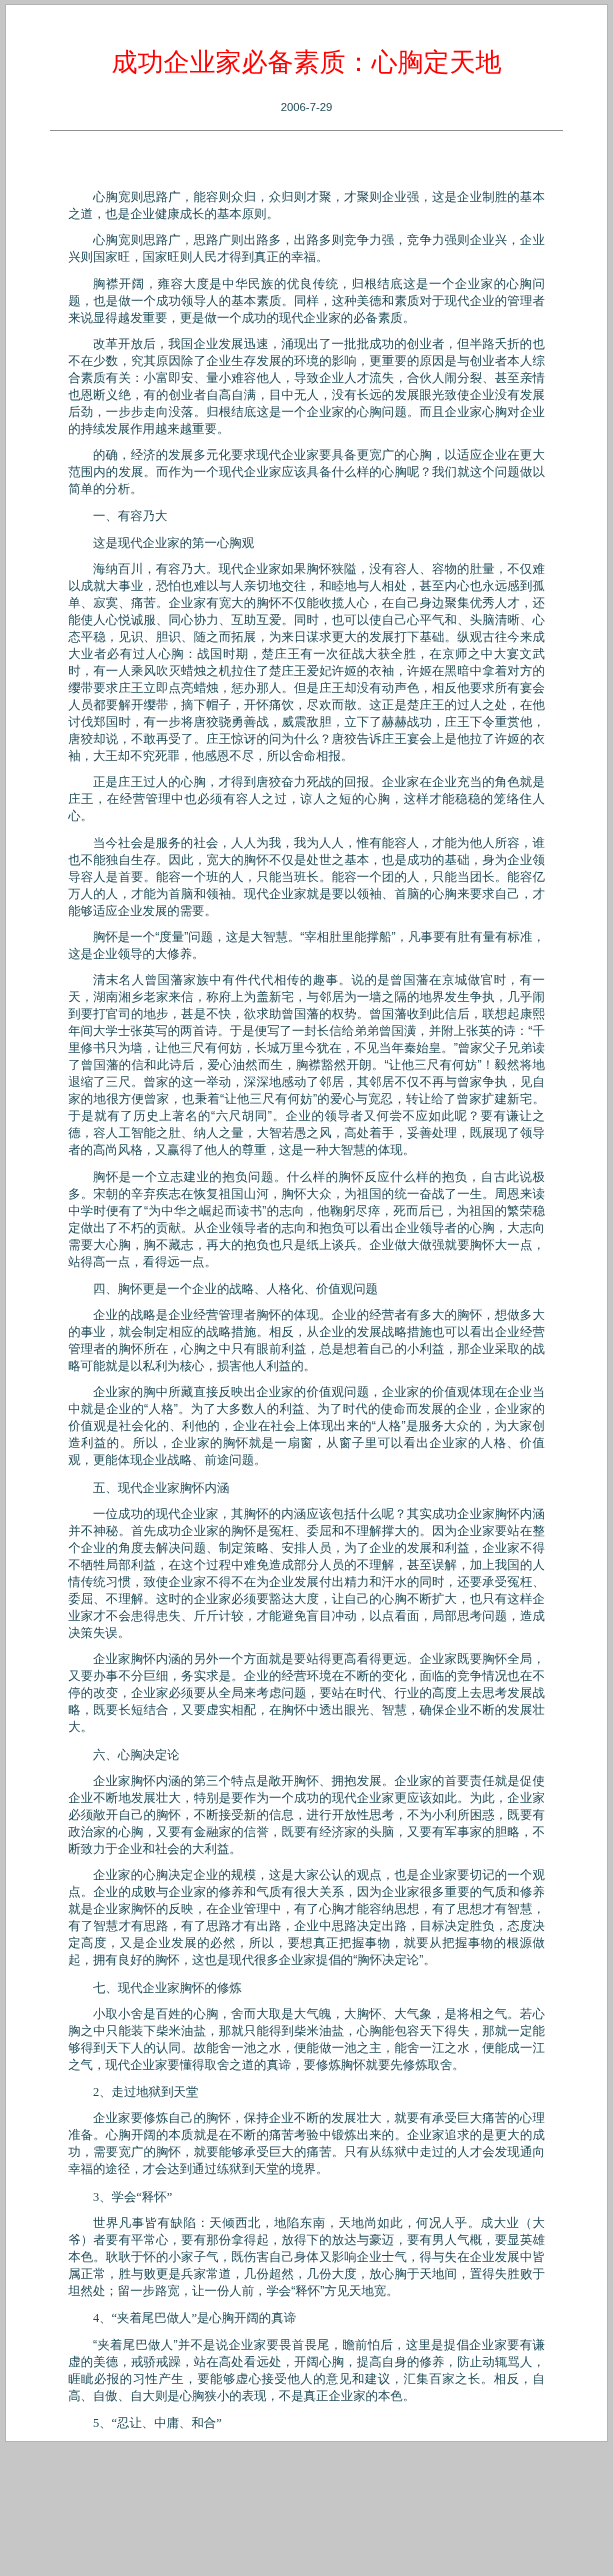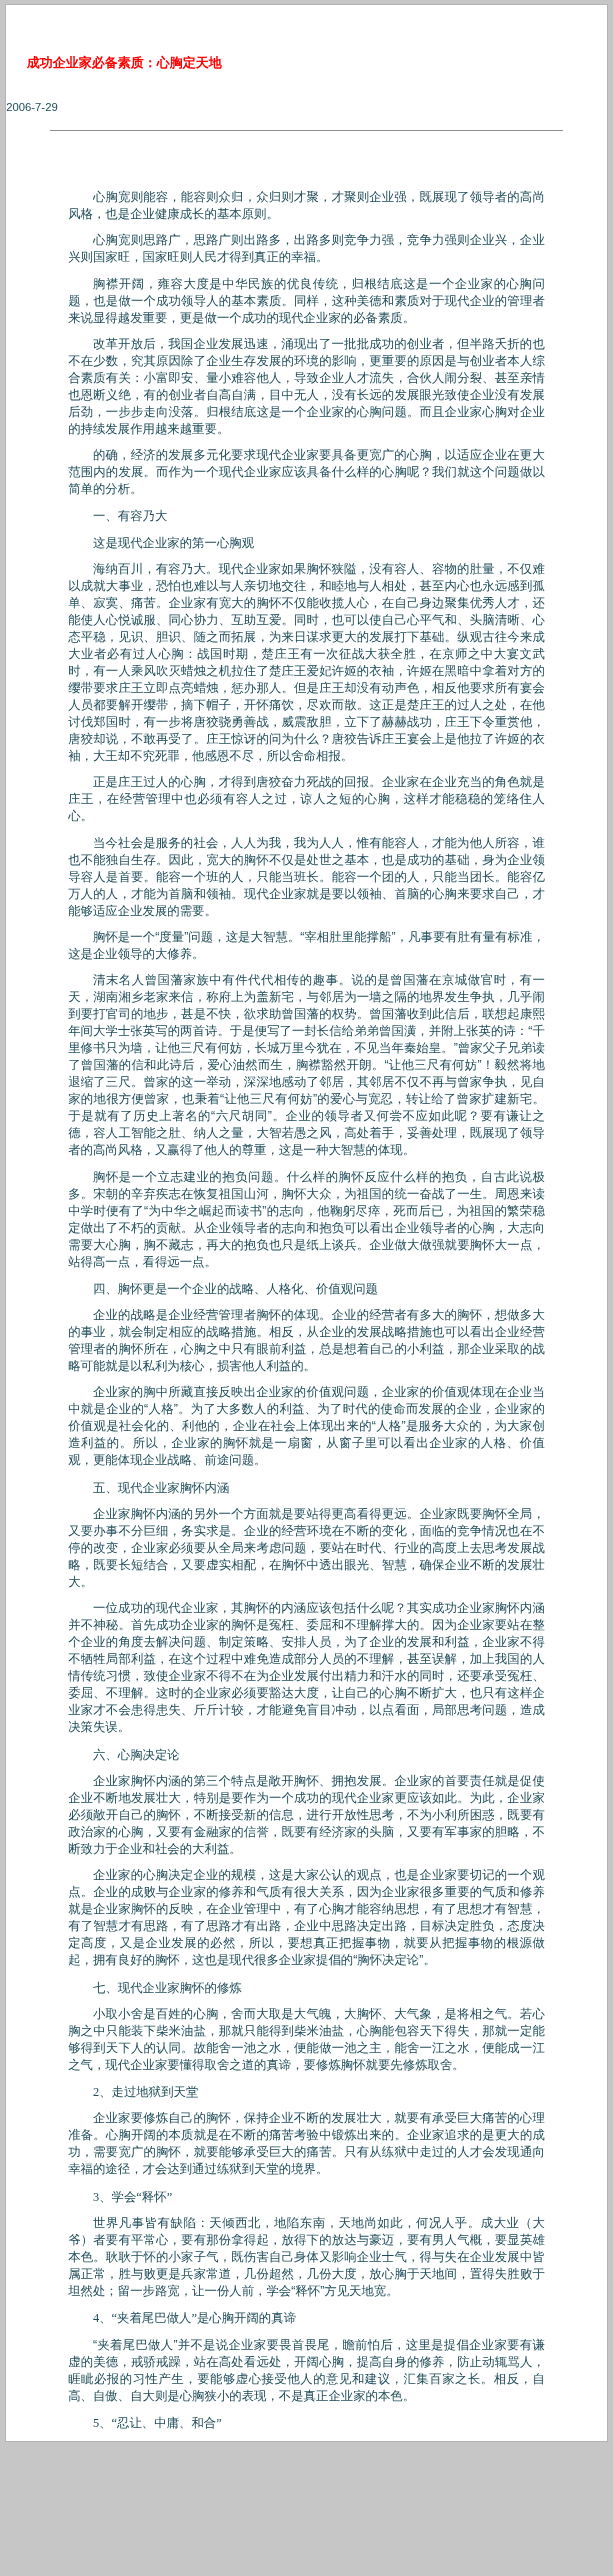--- a/index.html
+++ b/index.html
@@ -16,27 +16,28 @@
     width:613px;
   }
   .page{
     margin:4.1px 5.2px 8.2px 5.2px;
     background:var(--page-bg);
     border:0.5px solid #b3b3b3;
     padding-top:45px;
   }
   .article-title{
     color:var(--title-color);
-    font-size:13px;
-    font-weight:bold;
+    font-size:26px;
+    font-weight:normal;
+    text-align:center;
     line-height:25px;
     margin:0 20.6px;
   }
   .article-date{
-    text-align:left;
+    text-align:center;
     color:var(--text-color);
     font-size:11.3px;
     margin-top:25px;
     line-height:15.5px;
   }
   .divider{
     border:none;
     border-top:0.5px solid #8f8f8f;
     margin:14.4px 44px 0 44px;
     height:0;
@@ -66,39 +67,39 @@
 
   <div class="article-title">成功企业家必备素质：心胸定天地</div>
 
   <div class="article-date">2006-7-29</div>
 
   <hr class="divider">
 
   <div class="content">
 
     <div>
-        <p class="block paragraph">心胸宽则能容，能容则众归，众归则才聚，才聚则企业强，既展现了领导者的高尚风格，也是企业健康成长的基本原则。</p>
+        <p class="block paragraph">心胸宽则思路广，能容则众归，众归则才聚，才聚则企业强，这是企业制胜的基本之道，也是企业健康成长的基本原则。</p>
         <p class="block paragraph">心胸宽则思路广，思路广则出路多，出路多则竞争力强，竞争力强则企业兴，企业兴则国家旺，国家旺则人民才得到真正的幸福。</p>
         <p class="block paragraph">胸襟开阔，雍容大度是中华民族的优良传统，归根结底这是一个企业家的心胸问题，也是做一个成功领导人的基本素质。同样，这种美德和素质对于现代企业的管理者来说显得越发重要，更是做一个成功的现代企业家的必备素质。</p>
         <p class="block paragraph">改革开放后，我国企业发展迅速，涌现出了一批批成功的创业者，但半路夭折的也不在少数，究其原因除了企业生存发展的环境的影响，更重要的原因是与创业者本人综合素质有关：小富即安、量小难容他人，导致企业人才流失，合伙人闹分裂、甚至亲情也恩断义绝，有的创业者自高自满，目中无人，没有长远的发展眼光致使企业没有发展后劲，一步步走向没落。归根结底这是一个企业家的心胸问题。而且企业家心胸对企业的持续发展作用越来越重要。</p>
         <p class="block paragraph">的确，经济的发展多元化要求现代企业家要具备更宽广的心胸，以适应企业在更大范围内的发展。而作为一个现代企业家应该具备什么样的心胸呢？我们就这个问题做以简单的分析。</p>
         <p class="block heading">一、有容乃大</p>
         <p class="block paragraph">这是现代企业家的第一心胸观</p>
         <p class="block paragraph">海纳百川，有容乃大。现代企业家如果胸怀狭隘，没有容人、容物的肚量，不仅难以成就大事业，恐怕也难以与人亲切地交往，和睦地与人相处，甚至内心也永远感到孤单、寂寞、痛苦。企业家有宽大的胸怀不仅能收揽人心，在自己身边聚集优秀人才，还能使人心悦诚服、同心协力、互助互爱。同时，也可以使自己心平气和、头脑清晰、心态平稳，见识、胆识、随之而拓展，为来日谋求更大的发展打下基础。纵观古往今来成大业者必有过人心胸：战国时期，楚庄王有一次征战大获全胜，在京师之中大宴文武时，有一人乘风吹灭蜡烛之机拉住了楚庄王爱妃许姬的衣袖，许姬在黑暗中拿着对方的缨带要求庄王立即点亮蜡烛，惩办那人。但是庄王却没有动声色，相反他要求所有宴会人员都要解开缨带，摘下帽子，开怀痛饮，尽欢而散。这正是楚庄王的过人之处，在他讨伐郑国时，有一步将唐狡骁勇善战，威震敌胆，立下了赫赫战功，庄王下令重赏他，唐狡却说，不敢再受了。庄王惊讶的问为什么？唐狡告诉庄王宴会上是他拉了许姬的衣袖，大王却不究死罪，他感恩不尽，所以舍命相报。</p>
         <p class="block paragraph">正是庄王过人的心胸，才得到唐狡奋力死战的回报。企业家在企业充当的角色就是庄王，在经营管理中也必须有容人之过，谅人之短的心胸，这样才能稳稳的笼络住人心。</p>
         <p class="block paragraph">当今社会是服务的社会，人人为我，我为人人，惟有能容人，才能为他人所容，谁也不能独自生存。因此，宽大的胸怀不仅是处世之基本，也是成功的基础，身为企业领导容人是首要。能容一个班的人，只能当班长。能容一个团的人，只能当团长。能容亿万人的人，才能为首脑和领袖。现代企业家就是要以领袖、首脑的心胸来要求自己，才能够适应企业发展的需要。</p>
         <p class="block paragraph">胸怀是一个“度量”问题，这是大智慧。“宰相肚里能撑船”，凡事要有肚有量有标准，这是企业领导的大修养。</p>
         <p class="block paragraph">清末名人曾国藩家族中有件代代相传的趣事。说的是曾国藩在京城做官时，有一天，湖南湘乡老家来信，称府上为盖新宅，与邻居为一墙之隔的地界发生争执，几乎闹到要打官司的地步，甚是不快，欲求助曾国藩的权势。曾国藩收到此信后，联想起康熙年间大学士张英写的两首诗。于是便写了一封长信给弟弟曾国潢，并附上张英的诗：“千里修书只为墙，让他三尺有何妨，长城万里今犹在，不见当年秦始皇。”曾家父子兄弟读了曾国藩的信和此诗后，爱心油然而生，胸襟豁然开朗。“让他三尺有何妨”！毅然将地退缩了三尺。曾家的这一举动，深深地感动了邻居，其邻居不仅不再与曾家争执，见自家的地很方便曾家，也秉着“让他三尺有何妨”的爱心与宽忍，转让给了曾家扩建新宅。于是就有了历史上著名的“六尺胡同”。企业的领导者又何尝不应如此呢？要有谦让之德，容人工智能之肚、纳人之量，大智若愚之风，高处着手，妥善处理，既展现了领导者的高尚风格，又赢得了他人的尊重，这是一种大智慧的体现。</p>
         <p class="block paragraph">胸怀是一个立志建业的抱负问题。什么样的胸怀反应什么样的抱负，自古此说极多。宋朝的辛弃疾志在恢复祖国山河，胸怀大众，为祖国的统一奋战了一生。周恩来读中学时便有了“为中华之崛起而读书”的志向，他鞠躬尽瘁，死而后已，为祖国的繁荣稳定做出了不朽的贡献。从企业领导者的志向和抱负可以看出企业领导者的心胸，大志向需要大心胸，胸不藏志，再大的抱负也只是纸上谈兵。企业做大做强就要胸怀大一点，站得高一点，看得远一点。</p>
         <p class="block heading">四、胸怀更是一个企业的战略、人格化、价值观问题</p>
         <p class="block paragraph">企业的战略是企业经营管理者胸怀的体现。企业的经营者有多大的胸怀，想做多大的事业，就会制定相应的战略措施。相反，从企业的发展战略措施也可以看出企业经营管理者的胸怀所在，心胸之中只有眼前利益，总是想着自己的小利益，那企业采取的战略可能就是以私利为核心，损害他人利益的。</p>
         <p class="block paragraph">企业家的胸中所藏直接反映出企业家的价值观问题，企业家的价值观体现在企业当中就是企业的“人格”。为了大多数人的利益、为了时代的使命而发展的企业，企业家的价值观是社会化的、利他的，企业在社会上体现出来的“人格”是服务大众的，为大家创造利益的。所以，企业家的胸怀就是一扇窗，从窗子里可以看出企业家的人格、价值观，更能体现企业战略、前途问题。</p>
         <p class="block heading">五、现代企业家胸怀内涵</p>
+        <p class="block paragraph">一位成功的现代企业家，其胸怀的内涵应该包括什么呢？其实成功企业家胸怀内涵并不神秘。首先成功企业家的胸怀是冤枉、委屈和不理解撑大的。因为企业家要站在整个企业的角度去解决问题、制定策略、安排人员，为了企业的发展和利益，企业家不得不牺牲局部利益，在这个过程中难免造成部分人员的不理解，甚至误解，加上我国的人情传统习惯，致使企业家不得不在为企业发展付出精力和汗水的同时，还要承受冤枉、委屈、不理解。这时的企业家必须要豁达大度，让自己的心胸不断扩大，也只有这样企业家才不会患得患失、斤斤计较，才能避免盲目冲动，以点看面，局部思考问题，造成决策失误。</p>
         <p class="block paragraph">企业家胸怀内涵的另外一个方面就是要站得更高看得更远。企业家既要胸怀全局，又要办事不分巨细，务实求是。企业的经营环境在不断的变化，面临的竞争情况也在不停的改变，企业家必须要从全局来考虑问题，要站在时代、行业的高度上去思考发展战略，既要长短结合，又要虚实相配，在胸怀中透出眼光、智慧，确保企业不断的发展壮大。</p>
-        <p class="block paragraph">一位成功的现代企业家，其胸怀的内涵应该包括什么呢？其实成功企业家胸怀内涵并不神秘。首先成功企业家的胸怀是冤枉、委屈和不理解撑大的。因为企业家要站在整个企业的角度去解决问题、制定策略、安排人员，为了企业的发展和利益，企业家不得不牺牲局部利益，在这个过程中难免造成部分人员的不理解，甚至误解，加上我国的人情传统习惯，致使企业家不得不在为企业发展付出精力和汗水的同时，还要承受冤枉、委屈、不理解。这时的企业家必须要豁达大度，让自己的心胸不断扩大，也只有这样企业家才不会患得患失、斤斤计较，才能避免盲目冲动，以点看面，局部思考问题，造成决策失误。</p>
         <p class="block heading">六、心胸决定论</p>
         <p class="block paragraph">企业家胸怀内涵的第三个特点是敞开胸怀、拥抱发展。企业家的首要责任就是促使企业不断地发展壮大，特别是要作为一个成功的现代企业家更应该如此。为此，企业家必须敞开自己的胸怀，不断接受新的信息，进行开放性思考，不为小利所困惑，既要有政治家的心胸，又要有金融家的信誉，既要有经济家的头脑，又要有军事家的胆略，不断致力于企业和社会的大利益。</p>
         <p class="block paragraph">企业家的心胸决定企业的规模，这是大家公认的观点，也是企业家要切记的一个观点。企业的成败与企业家的修养和气质有很大关系，因为企业家很多重要的气质和修养就是企业家胸怀的反映，在企业管理中，有了心胸才能容纳思想，有了思想才有智慧，有了智慧才有思路，有了思路才有出路，企业中思路决定出路，目标决定胜负，态度决定高度，又是企业发展的必然，所以，要想真正把握事物，就要从把握事物的根源做起，拥有良好的胸怀，这也是现代很多企业家提倡的“胸怀决定论”。</p>
         <p class="block heading">七、现代企业家胸怀的修炼</p>
         <p class="block paragraph">小取小舍是百姓的心胸，舍而大取是大气魄，大胸怀、大气象，是将相之气。若心胸之中只能装下柴米油盐，那就只能得到柴米油盐，心胸能包容天下得失，那就一定能够得到天下人的认同。故能舍一池之水，便能做一池之主，能舍一江之水，便能成一江之气，现代企业家要懂得取舍之道的真谛，要修炼胸怀就要先修炼取舍。</p>
         <p class="block subheading">2、走过地狱到天堂</p>
         <p class="block paragraph">企业家要修炼自己的胸怀，保持企业不断的发展壮大，就要有承受巨大痛苦的心理准备。心胸开阔的本质就是在不断的痛苦考验中锻炼出来的。企业家追求的是更大的成功，需要宽广的胸怀，就要能够承受巨大的痛苦。只有从练狱中走过的人才会发现通向幸福的途径，才会达到通过练狱到天堂的境界。</p>
         <p class="block subheading">3、学会“释怀”</p>
         <p class="block paragraph">世界凡事皆有缺陷：天倾西北，地陷东南，天地尚如此，何况人乎。成大业（大爷）者要有平常心，要有那份拿得起，放得下的放达与豪迈，要有男人气概，要显英雄本色。耿耿于怀的小家子气，既伤害自己身体又影响企业士气，得与失在企业发展中皆属正常，胜与败更是兵家常道，几份超然，几份大度，放心胸于天地间，置得失胜败于坦然处；留一步路宽，让一份人前，学会“释怀”方见天地宽。</p>
         <p class="block subheading">4、“夹着尾巴做人”是心胸开阔的真谛</p>

